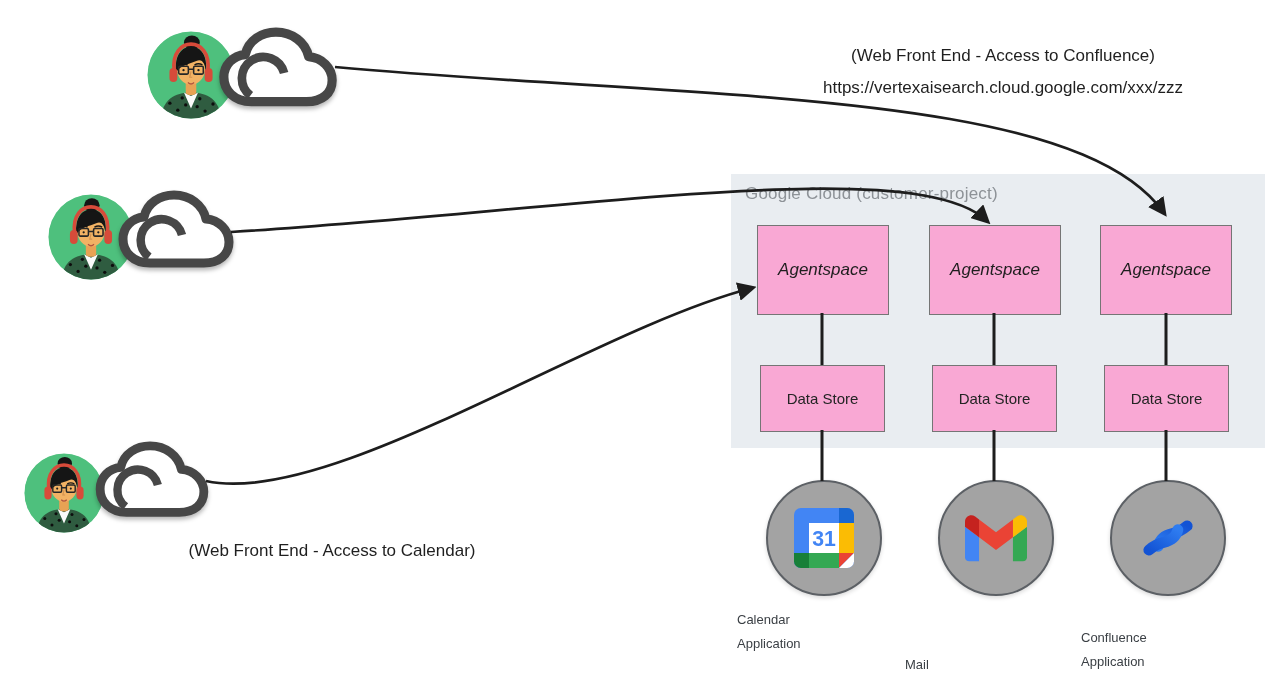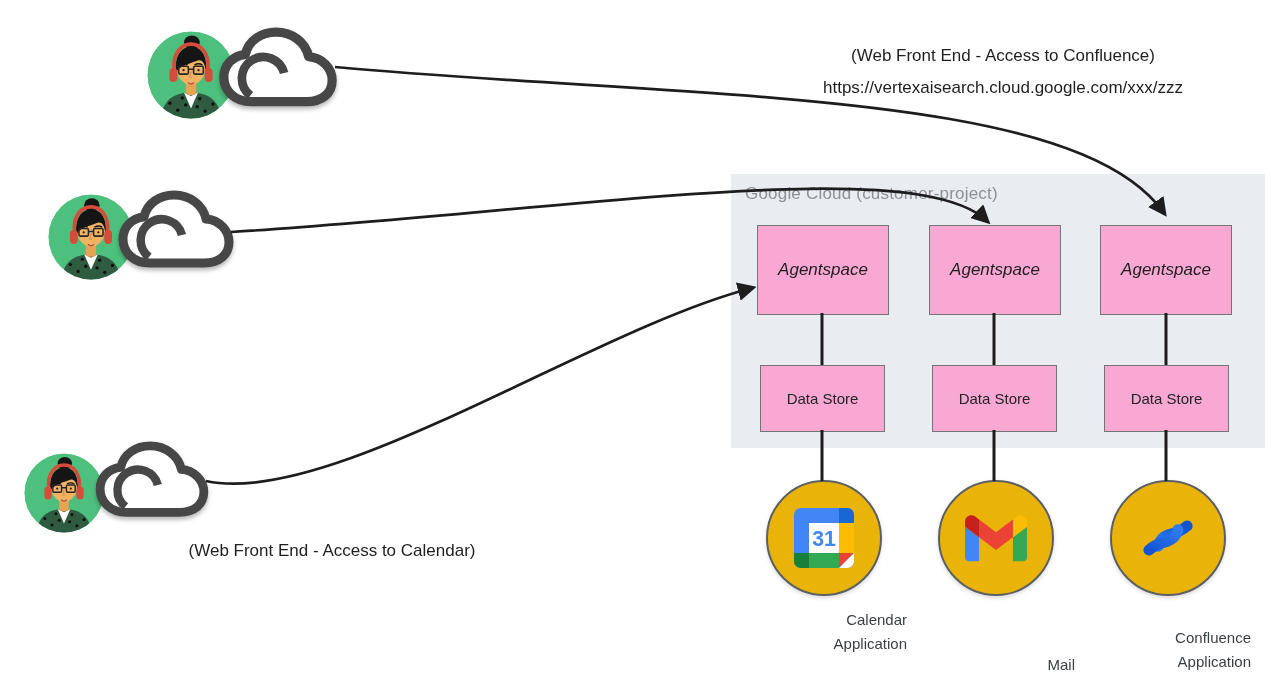--- a/index.html
+++ b/index.html
@@ -11,26 +11,26 @@
   
   .gcp{left:731px;top:174px;width:534px;height:274px;background:#e9edf1;}
   .gcp-label{left:745px;top:184px;font-size:17px;color:#8d9297;letter-spacing:.2px;}
   
   .node{background:#f9a8d4;border:1px solid #757575;display:flex;align-items:center;justify-content:center;text-align:center;}
   .agent{width:130px;height:88px;top:225px;font-size:17px;font-style:italic;color:#1e1e1e;}
   .agent.c1{left:757px;} .agent.c2{left:929px;} .agent.c3{left:1100px;}
   .store{width:123px;height:65px;top:365px;font-size:15px;color:#242424;}
   .store.c1{left:760px;} .store.c2{left:932px;} .store.c3{left:1104px;}
   
-  .appcircle{width:112px;height:112px;top:480px;border-radius:50%;background:#eab308;
+  .appcircle{width:112px;height:112px;top:480px;border-radius:50%;background:#a3a3a3;
     border:2px solid #5c6065;display:flex;align-items:center;justify-content:center;
     box-shadow:0 2px 4px rgba(0,0,0,.15);}
   .appcircle.c1{left:766px;} .appcircle.c2{left:938px;} .appcircle.c3{left:1110px;}
   
-  .applabel{width:170px;text-align:right;font-size:15px;line-height:24px;color:#3a3f44;white-space:pre-line;}
+  .applabel{width:170px;text-align:left;font-size:13px;line-height:24px;color:#3a3f44;white-space:pre-line;}
   .applabel.c1{left:737px;top:608px;} .applabel.c2{left:905px;top:653px;} .applabel.c3{left:1081px;top:626px;}
   .urlblock{width:500px;text-align:center;font-size:17px;line-height:32px;color:#1f1f1f;}
   .urlblock.u1{left:753px;top:40px;} .urlblock.u2{left:143px;top:150px;} .urlblock.u3{left:82px;top:535px;}
   
   .avatar{z-index:3;} .cloudicon{z-index:4;filter:drop-shadow(0 3px 2px rgba(0,0,0,.28));}
   .av1{left:147px;top:31px;width:88px;height:88px;}
   .cl1{left:216px;top:26px;width:124px;height:94px;}
   .av2{left:48px;top:194px;width:86px;height:86px;}
   .cl2{left:115px;top:189px;width:122px;height:92px;}
   .av3{left:24px;top:453px;width:80px;height:80px;}

